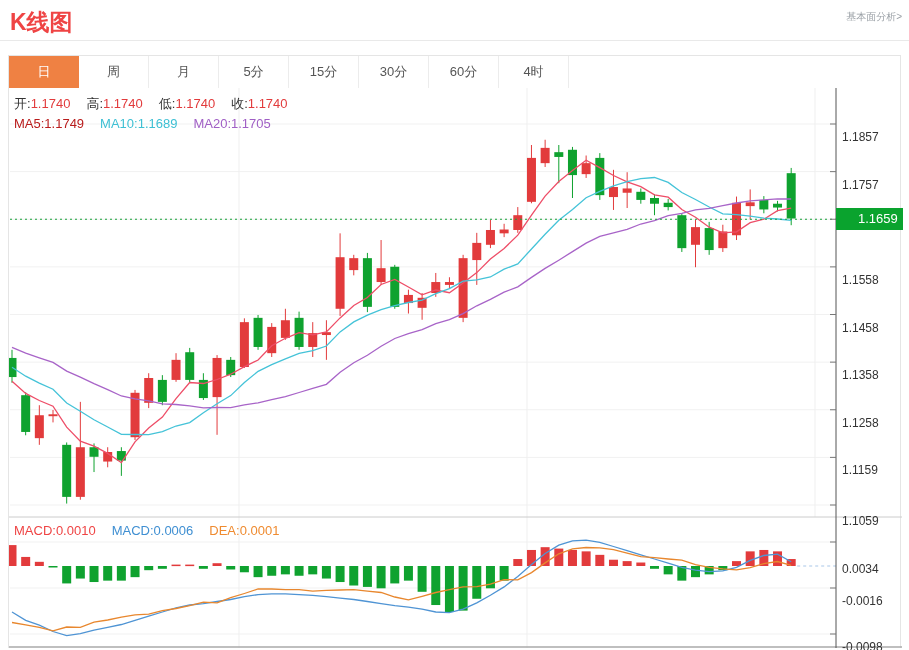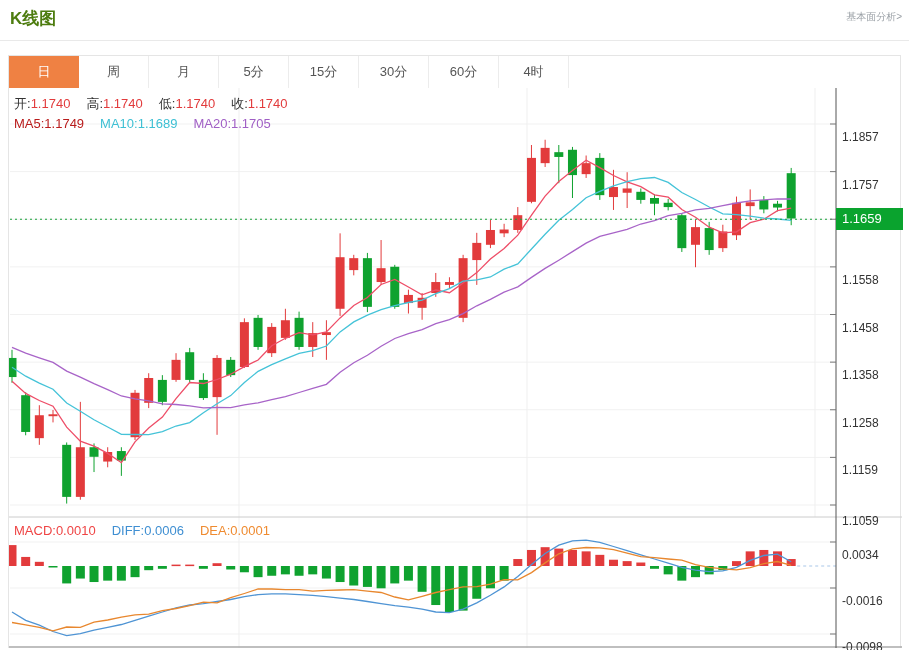--- a/index.html
+++ b/index.html
@@ -1,34 +1,34 @@
 <!DOCTYPE html>
 <html><head>
 <meta charset="utf-8">
 <style>
   html,body{margin:0;padding:0;background:#fff;}
   .page{position:relative;width:909px;height:650px;background:#fff;overflow:hidden;
         font-family:"Liberation Sans","DejaVu Sans",sans-serif;}
-  .hdr-title{position:absolute;left:10px;top:7px;font-size:17px;font-weight:bold;color:#4d7c0f;}
+  .hdr-title{position:absolute;left:10px;top:7px;font-size:23px;font-weight:bold;color:#ef4444;}
   .hdr-link{position:absolute;right:7px;top:10px;font-size:10px;color:#9aa0a6;cursor:pointer;text-decoration:none;}
   .hdr-divider{position:absolute;left:0;top:40px;width:909px;height:1px;background:#e9e9e9;}
   .tabs{position:absolute;left:8px;top:55px;width:893px;height:33px;display:flex;
         border:1px solid #e5e5e5;border-bottom:none;box-sizing:border-box;background:#fff;}
   .tab{width:70px;height:100%;line-height:32px;text-align:center;font-size:13px;color:#555;
        border-right:1px solid #ececec;cursor:pointer;box-sizing:border-box;background:#fff;}
   .tab.active{background:#ef8143;color:#fff;border-right:none;}
   .chart-wrap{position:absolute;left:8px;top:88px;width:893px;height:560px;
         border-left:1px solid #e5e5e5;border-right:1px solid #e5e5e5;box-sizing:border-box;}
   .chart-wrap svg{display:block;}
   .ind-row{position:absolute;font-size:13px;white-space:nowrap;}
   .ind-row .item{margin-right:16px;}
   .ind-row .lbl{color:#333;}
   .axis-label{position:absolute;left:842px;font-size:12px;color:#333;width:60px;margin-top:13px;}
   .price-tag{position:absolute;left:836px;top:208px;width:67px;height:22px;background:#0aa32e;
-       color:#fff;font-size:13px;line-height:22px;padding-left:6px;box-sizing:border-box;}
+       color:#fff;font-size:13px;line-height:22px;padding-left:22px;box-sizing:border-box;}
 </style>
 </head>
 <body>
 
 <div class="page">
   <div class="hdr-title">K线图</div>
   <a class="hdr-link">基本面分析&gt;</a>
   <div class="hdr-divider"></div>
 
   <div class="tabs">
@@ -257,30 +257,30 @@
         <line x1="829" y1="457.375" x2="835" y2="457.375" stroke="#777" stroke-width="1"></line>
         <line x1="829" y1="505" x2="835" y2="505" stroke="#777" stroke-width="1"></line>
         <line x1="829" y1="542" x2="835" y2="542" stroke="#777" stroke-width="1"></line>
         <line x1="829" y1="588" x2="835" y2="588" stroke="#777" stroke-width="1"></line>
         <line x1="829" y1="634" x2="835" y2="634" stroke="#777" stroke-width="1"></line>
       </svg>
   </div>
 
   <div class="ind-row" id="ohlc-row" style="left:14px;top:95px;"><span class="item"><span class="lbl">开:</span><span style="color: rgb(226, 59, 60);">1.1740</span></span><span class="item"><span class="lbl">高:</span><span style="color: rgb(226, 59, 60);">1.1740</span></span><span class="item"><span class="lbl">低:</span><span style="color: rgb(226, 59, 60);">1.1740</span></span><span class="item"><span class="lbl">收:</span><span style="color: rgb(226, 59, 60);">1.1740</span></span></div>
   <div class="ind-row" id="ma-row" style="left:14px;top:116px;"><span class="item" style="color: #b91c1c;">MA5:1.1749</span><span class="item" style="color: rgb(62, 192, 212);">MA10:1.1689</span><span class="item" style="color: rgb(160, 95, 197);">MA20:1.1705</span></div>
-  <div class="ind-row" id="macd-row" style="left:14px;top:523px;"><span class="item" style="color: #ef4444;">MACD:0.0010</span><span class="item" style="color: rgb(63, 143, 210);">DIFF:0.0006</span><span class="item" style="color: rgb(239, 139, 48);">DEA:0.0001</span></div>
+  <div class="ind-row" id="macd-row" style="left:14px;top:523px;"><span class="item" style="color: #ef4444;">MACD:0.0010</span><span class="item" style="color: rgb(63, 143, 210);">MACD:0.0006</span><span class="item" style="color: rgb(239, 139, 48);">DEA:0.0001</span></div>
 
   <div id="axis-labels">
       <div class="axis-label" style="top: 117px;">1.1857</div>
       <div class="axis-label" style="top: 164.625px;">1.1757</div>
       <div class="axis-label" style="top: 259.875px;">1.1558</div>
       <div class="axis-label" style="top: 307.5px;">1.1458</div>
       <div class="axis-label" style="top: 355.125px;">1.1358</div>
       <div class="axis-label" style="top: 402.75px;">1.1258</div>
       <div class="axis-label" style="top: 450.375px;">1.1159</div>
       <div class="axis-label" style="top: 501px;">1.1059</div>
-      <div class="axis-label" style="top: 535px;">0.0034</div>
+      <div class="axis-label" style="top: 549px;">0.0034</div>
       <div class="axis-label" style="top: 581px;">-0.0016</div>
       <div class="axis-label" style="top: 627px;">-0.0098</div>
     </div>
 
   <div class="price-tag">1.1659</div>
 </div>
 
 </body></html>

